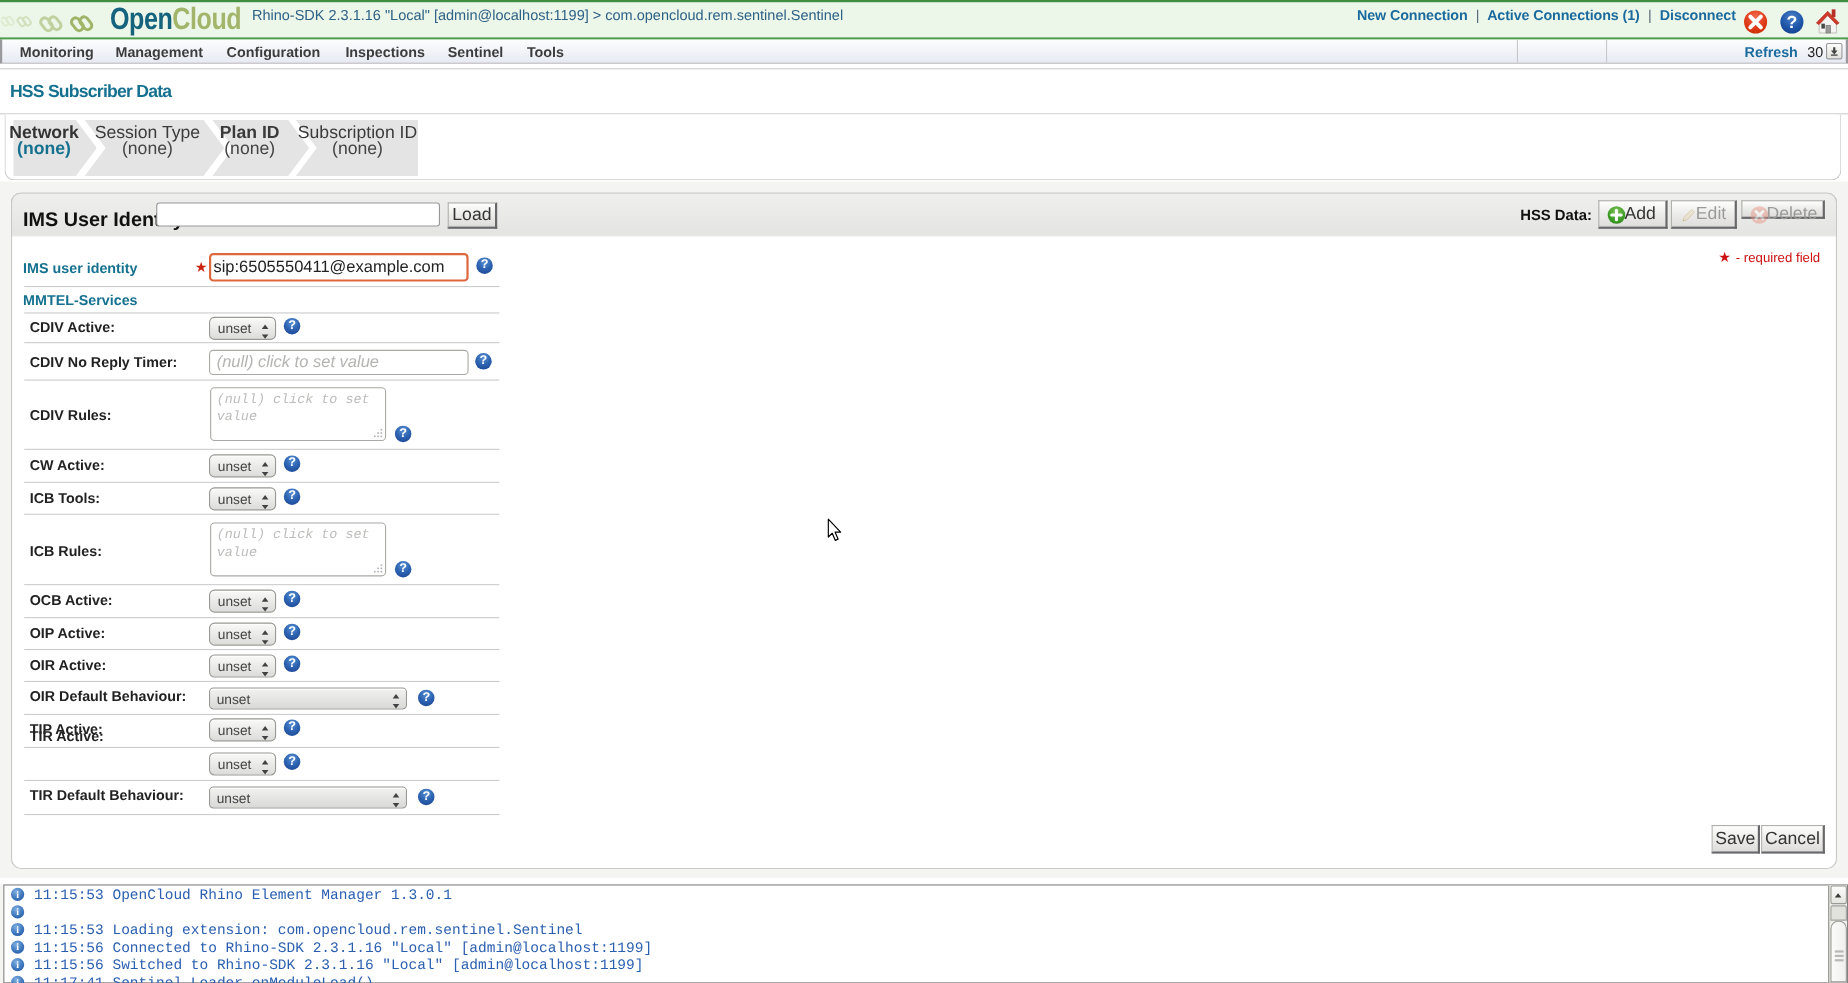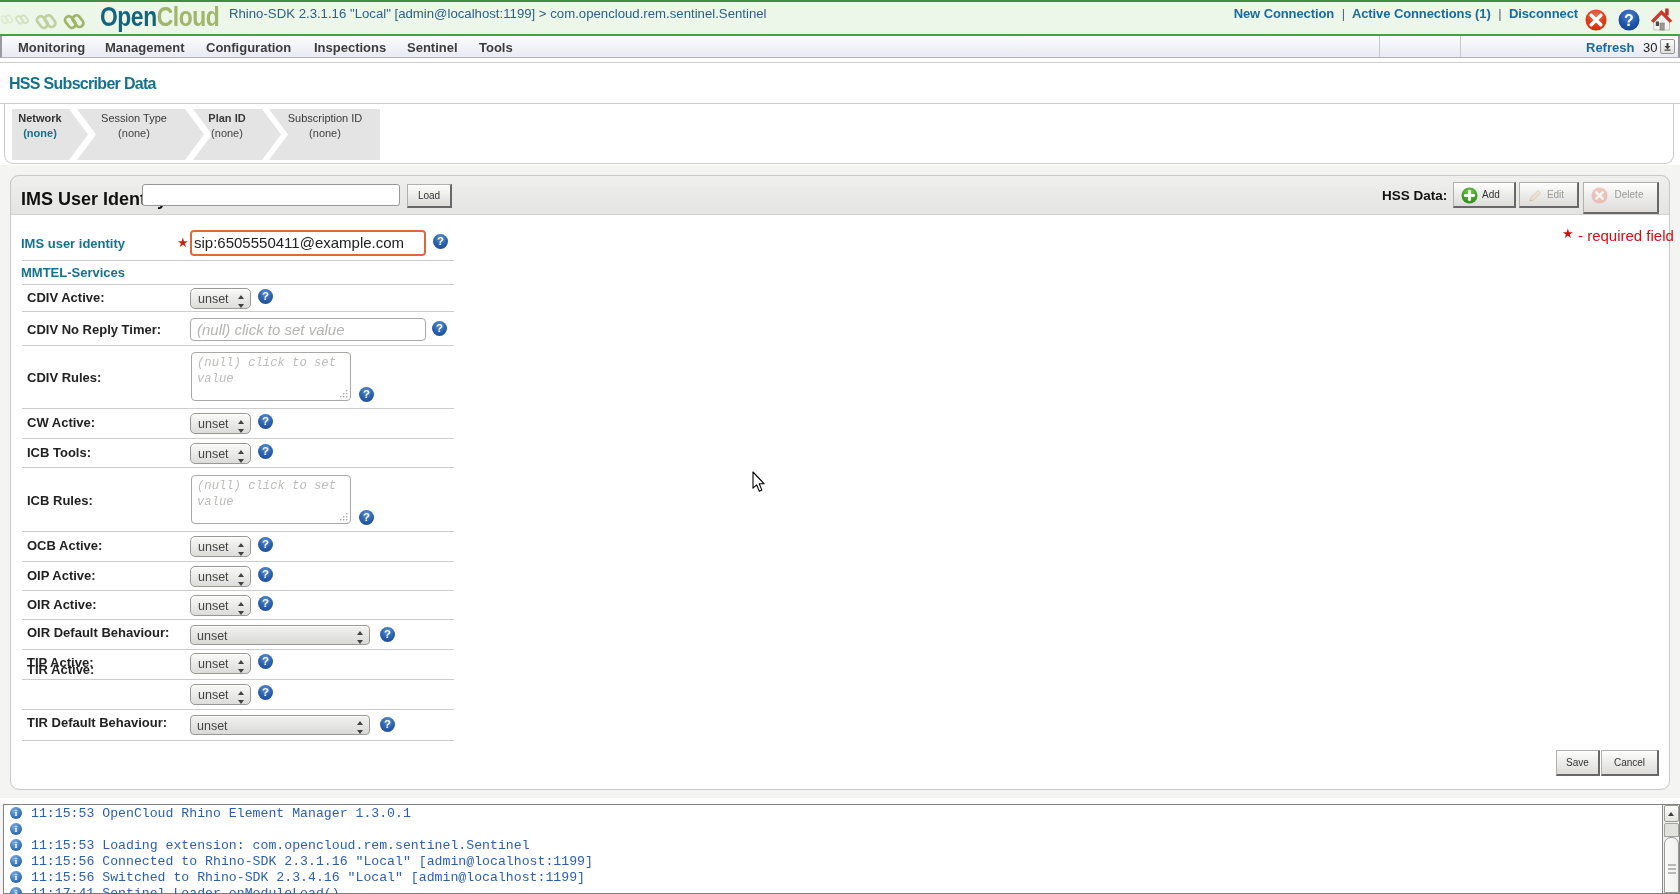--- a/index.html
+++ b/index.html
@@ -24,32 +24,32 @@
 
 
 #headband { position:absolute; left:0; top:62px; width:1680px; height:42px;
   background:#ffffff; border-top:1px solid #cccccc; border-bottom:1px solid #cccccc; }
 #headband h1 { position:absolute; left:9px; top:12px; font-size:16px; letter-spacing:-0.7px; color:#15718f; font-family:"Liberation Sans",sans-serif; }
 
 
 #crumbwrap { position:absolute; left:4px; top:104px; width:1670px; height:60px;
   background:#ffffff; border:1px solid #cccccc; border-top:none; border-radius:0 0 9px 9px; }
 .crumbseg { position:absolute; top:5px; height:51px; background:#e4e4e4; }
-.ctext { position:absolute; transform:translateX(-50%); white-space:nowrap; font-size:11px; }
+.ctext { position:absolute; transform:translateX(-50%); white-space:nowrap; font-size:16px; }
 
 
 #panel { position:absolute; left:10px; top:175px; width:1660px; height:615px;
   background:#ffffff; border:1px solid #c8c8c8; border-radius:9px; }
 #toolbar { position:absolute; left:10px; top:175px; width:1660px; height:40px;
   background:linear-gradient(#efefee,#e4e4e2); border:1px solid #c8c8c8; border-bottom:1px solid #d2d2d0; border-radius:9px 9px 0 0; }
 
 
 .btn { position:absolute; background:linear-gradient(#fefefe, #ececea 48%, #dedddb);
   border:1px solid #b0b0ac; border-right:2px solid #68686a; border-bottom:2px solid #68686a;
-  font-size:10px; color:#333; text-align:center; font-family:"Liberation Sans",sans-serif; }
+  font-size:16px; color:#333; text-align:center; font-family:"Liberation Sans",sans-serif; }
 
 
 .rule { position:absolute; left:22px; width:432px; height:1px; background:#cccccc; }
 .flabel { position:absolute; left:27px; font-size:13px; font-weight:bold; color:#222; }
 .tlabel { position:absolute; left:21px; font-size:13px; font-weight:bold; color:#15718f; }
 .spin { position:absolute; left:190px; width:61px; height:20.5px; background:linear-gradient(#f9f9f8,#dcdcda);
   border:1px solid #989894; border-radius:5px; box-shadow:inset 0 1px 0 #fff; }
 .spin .tx { position:absolute; left:7px; top:2.5px; font-size:12.5px; color:#444; }
 .sel { position:absolute; left:190px; width:180px; height:20px; background:linear-gradient(#f2f2f1,#d9d9d7);
   border:1px solid #989894; border-radius:4px; box-shadow:inset 0 1px 0 #fff; }
@@ -175,28 +175,28 @@
     </radialGradient>
       </defs>
     <circle cx="8.5" cy="8.5" r="8" fill="url(#grng)"></circle>
     <path d="M8.5,4.2 L8.5,12.8 M4.2,8.5 L12.8,8.5" stroke="#fff" stroke-width="2.8" stroke-linecap="round"></path>
   </svg>Add</span>
 <span class="btn" style="left:1519px;top:182px;width:60px;height:26px;line-height:23px;color:#9a9a98;padding-left:14px">
   <svg width="16" height="16" viewBox="0 0 16 16" style="position:absolute;left:7px;top:5px;opacity:0.45">
     <path d="M3,13 L4,9.5 L11,2.5 L13.5,5 L6.5,12 Z" fill="#e8d8b8" stroke="#c0a060" stroke-width="0.8"></path>
     <path d="M3,13 L4.2,12.7 L3.3,11.8 Z" fill="#806030"></path>
   </svg>Edit</span>
-<span class="btn" style="left:1583px;top:182px;width:76px;height:32px;line-height:23px;color:#9a9a98;padding-left:17px">
+<span class="btn" style="left:1583px;top:182px;width:76px;height:17px;line-height:23px;color:#9a9a98;padding-left:17px">
   <svg width="17" height="17" viewBox="0 0 17 17" style="position:absolute;left:7px;top:4px;opacity:0.5">
     <circle cx="8.5" cy="8.5" r="8" fill="#e89888"></circle>
     <path d="M5.3,5.3 L11.7,11.7 M11.7,5.3 L5.3,11.7" stroke="#fff" stroke-width="2.6" stroke-linecap="round"></path>
   </svg>Delete</span>
 
 <span class="abs" style="left:1562px;top:226px;font-size:13px;color:#cc1111">★</span>
-<span class="abs" style="left:1578px;top:227px;font-size:15px;color:#cc1111">- required field</span>
+<span class="abs" style="left:1578px;top:227px;font-size:12px;color:#cc1111">- required field</span>
 
 <span class="tlabel" style="top:236px">IMS user identity</span>
 <span class="abs" style="left:177px;top:235px;font-size:13px;color:#cc2211">★</span>
 <span class="abs" style="left:190px;top:230px;width:236px;height:26px;background:#fff;border:2px solid #df673c;border-radius:4px;font-size:15px;color:#222;line-height:22px;padding-left:2px">sip:6505550411@example.com</span>
 <span class="qi" style="left:433px;top:234px">?</span>
 
 <div class="rule" style="top:260px"></div>
 <span class="tlabel" style="top:265px">MMTEL-Services</span>
 <div class="rule" style="top:284px"></div>
 
@@ -328,21 +328,21 @@
 <div id="logstrip"></div>
 <div id="log">
   <span class="ii" style="top:2px">i</span>
     <span class="logline" style="top:1px">11:15:53 OpenCloud Rhino Element Manager 1.3.0.1</span>
   <span class="ii" style="top:18px">i</span>
   <span class="ii" style="top:34px">i</span>
     <span class="logline" style="top:33px">11:15:53 Loading extension: com.opencloud.rem.sentinel.Sentinel</span>
   <span class="ii" style="top:50px">i</span>
     <span class="logline" style="top:49px">11:15:56 Connected to Rhino-SDK 2.3.1.16 "Local" [admin@localhost:1199]</span>
   <span class="ii" style="top:66px">i</span>
-    <span class="logline" style="top:65px">11:15:56 Switched to Rhino-SDK 2.3.4.16 "Local" [admin@localhost:1199]</span>
+    <span class="logline" style="top:65px">11:15:56 Switched to Rhino-SDK 2.3.1.16 "Local" [admin@localhost:1199]</span>
   <span class="ii" style="top:82px">i</span>
     <span class="logline" style="top:81px">11:17:41 Sentinel Loader onModuleLoad()</span>
   <div class="abs" style="right:0;top:0;width:17px;height:88px;background:#efefec;border-left:1px solid #8a8a86">
     <span class="abs" style="left:1px;top:0;width:15px;height:17px;background:linear-gradient(#fcfcfb,#e4e4e0);border:1px solid #9a9a96;border-radius:2px">
       <span class="arrup" style="left:3px;top:6px;border-bottom-color:#3a3a3a"></span>
     </span>
     <span class="abs" style="left:1px;top:18px;width:15px;height:14px;background:#e2e2dc;border:1px solid #a2a29e;border-radius:2px 2px 0 0"></span>
     <span class="abs" style="left:1px;top:32px;width:15px;height:56px;background:linear-gradient(90deg,#fbfbfa,#f0f0ee);border:1px solid #9a9a96;border-radius:7px 7px 0 0">
       <span class="abs" style="left:3px;top:26px;width:8px;height:1.5px;background:#b8b8b4"></span>
       <span class="abs" style="left:3px;top:30px;width:8px;height:1.5px;background:#b8b8b4"></span>

